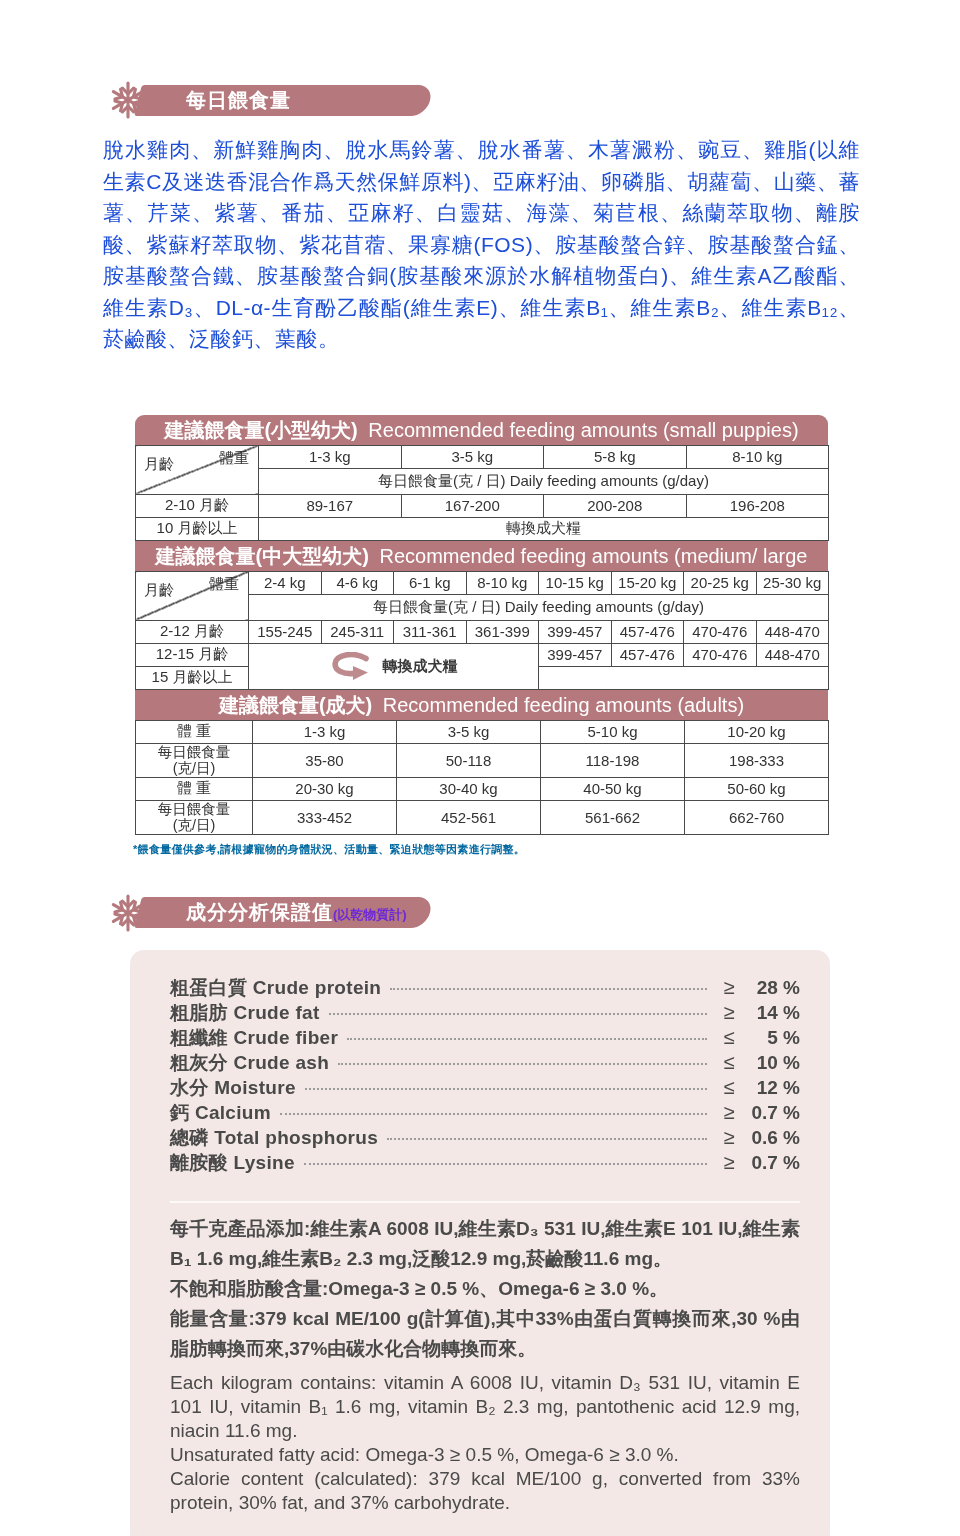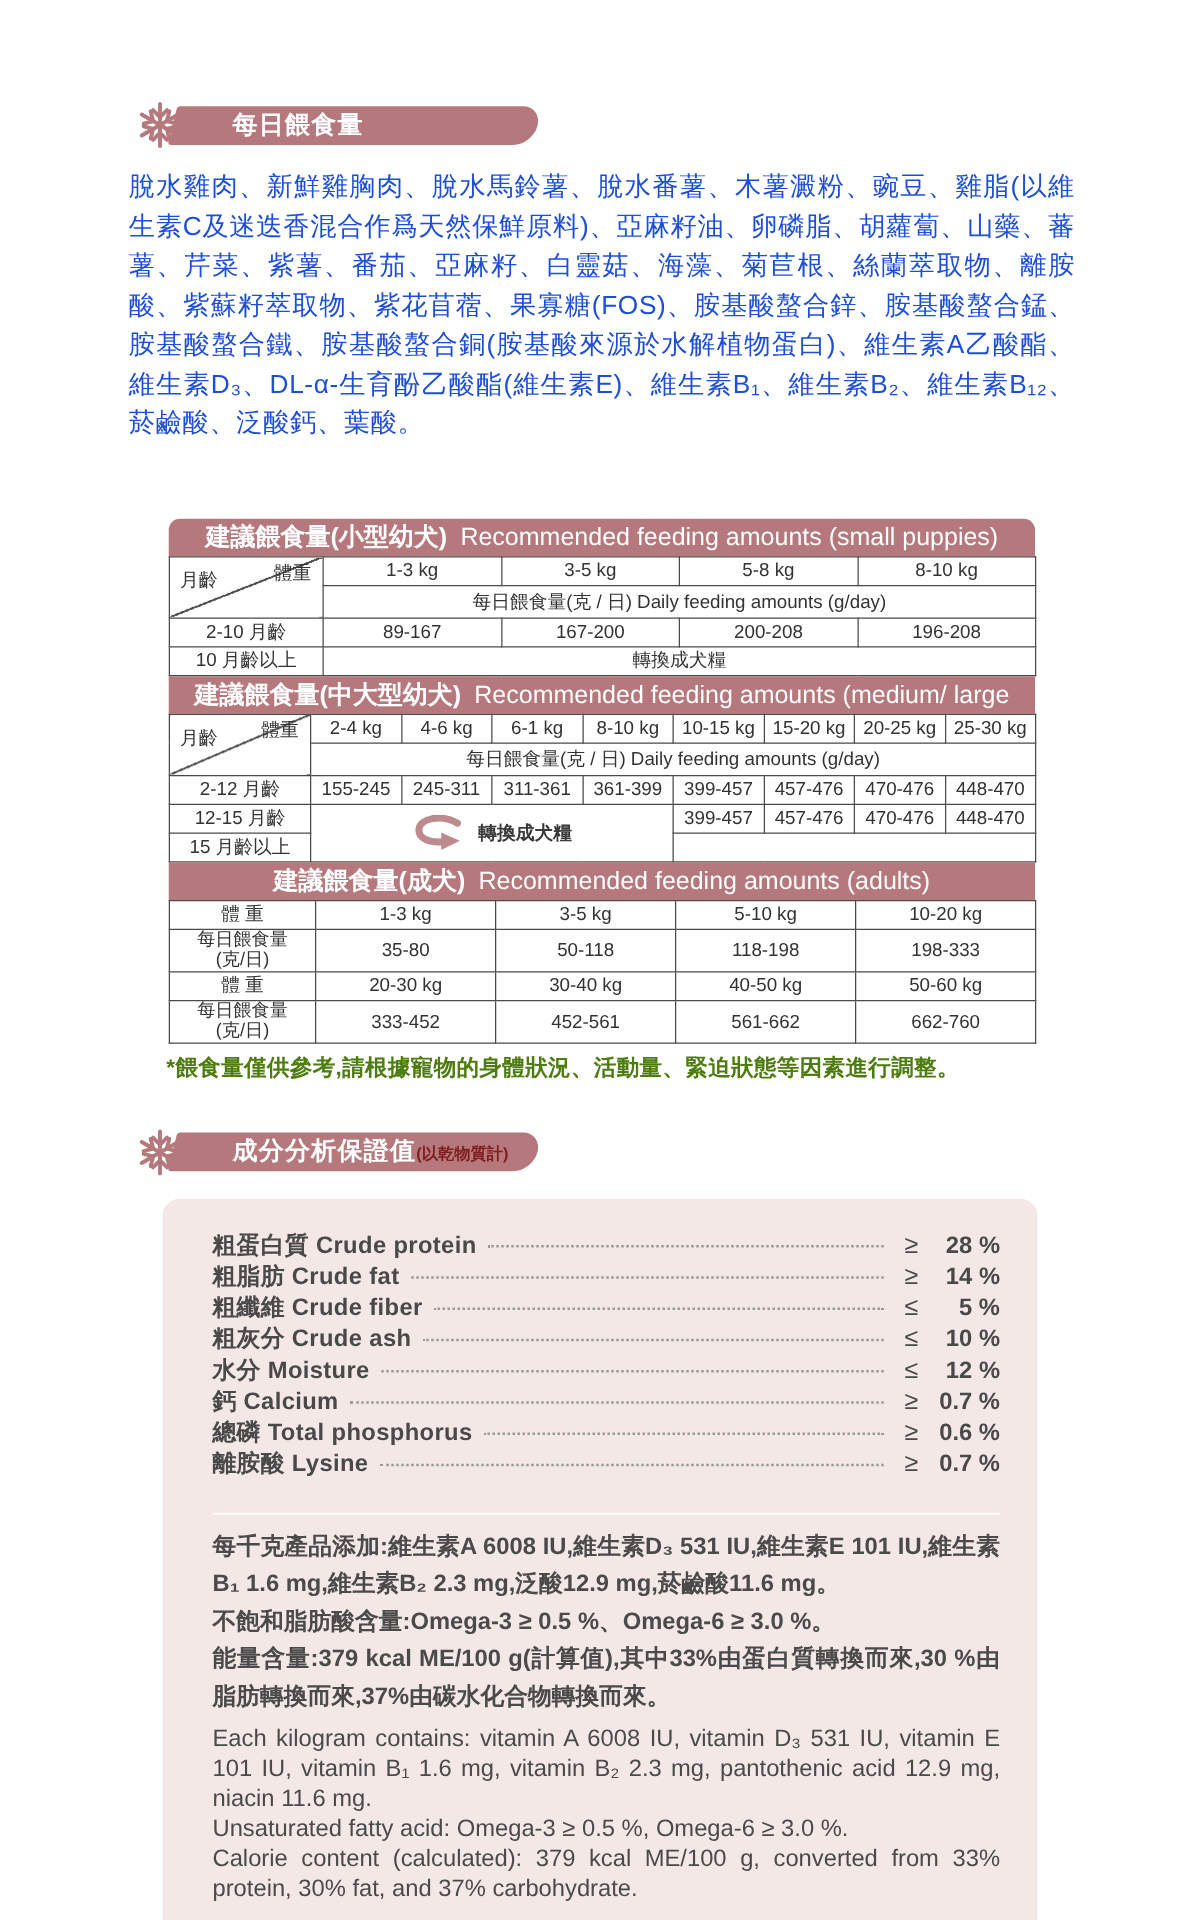--- a/index.html
+++ b/index.html
@@ -18,21 +18,21 @@
   .sec-header.second { margin-top:36px; }
   .snowflake { width:40px; height:40px; margin-right:-10px; position:relative; z-index:2; }
   .pill { position:relative; width:292px; height:31px; line-height:31px; padding-left:48px; box-sizing:border-box; }
   .pill::before {
     content:""; position:absolute; inset:0;
     background:var(--accent);
     border-radius:4px 24px 24px 4px;
     transform:skewX(-14deg);
   }
   .pill .t { position:relative; color:#fff; font-weight:bold; font-size:20px; letter-spacing:1px; }
-  .pill .tn { position:relative; color:#7f1d1d; font-weight:bold; font-size:13px; }
+  .pill .tn { position:relative; color:#6d28d9; font-weight:bold; font-size:13px; }
 
   
   .ingredients {
     margin:14px 0 0 103px; width:757px;
     font-size:21px; line-height:31.5px;
     color:#1d4ed8; text-align:justify; letter-spacing:0.5px;
   }
 
   
   .ftwrap { margin:60px 0 0 135px; width:693px; }
@@ -51,21 +51,21 @@
       #4a4a4a calc(50% + 0.8px), transparent calc(50% + 0.8px));
   }
   td.corner .cw { position:absolute; top:3px; right:9px; }
   td.corner .ca { position:absolute; bottom:20px; left:8px; }
   td.cell-arrow { border-right:none; }
   td.cell-empty { border-left:none; }
   .arrowbox { display:flex; align-items:center; justify-content:center; gap:9px; }
   .arrowbox .al { font-weight:bold; color:#3a3a3a; }
   .label2 { line-height:16px; font-size:14.5px; }
 
-  .footnote { margin:7px 0 0 133px; font-size:18px; font-weight:600; color:#4d7c0f; letter-spacing:0.3px; }
+  .footnote { margin:7px 0 0 133px; font-size:11px; font-weight:600; color:#0369a1; letter-spacing:0.3px; }
 
   
   .panel {
     margin:17px 0 0 130px; width:700px; box-sizing:border-box;
     background:var(--panel); border-radius:14px;
     padding:25px 30px 32px 40px;
   }
   .arow { display:flex; align-items:baseline; font-size:19px; line-height:25px; color:#494949; }
   .alabel { font-weight:bold; white-space:nowrap; letter-spacing:0.3px;text-align:right; }
   .dots { flex:1; margin:0 9px; border-bottom:2.2px dotted #9b9b9b; transform:translateY(-4px); }

